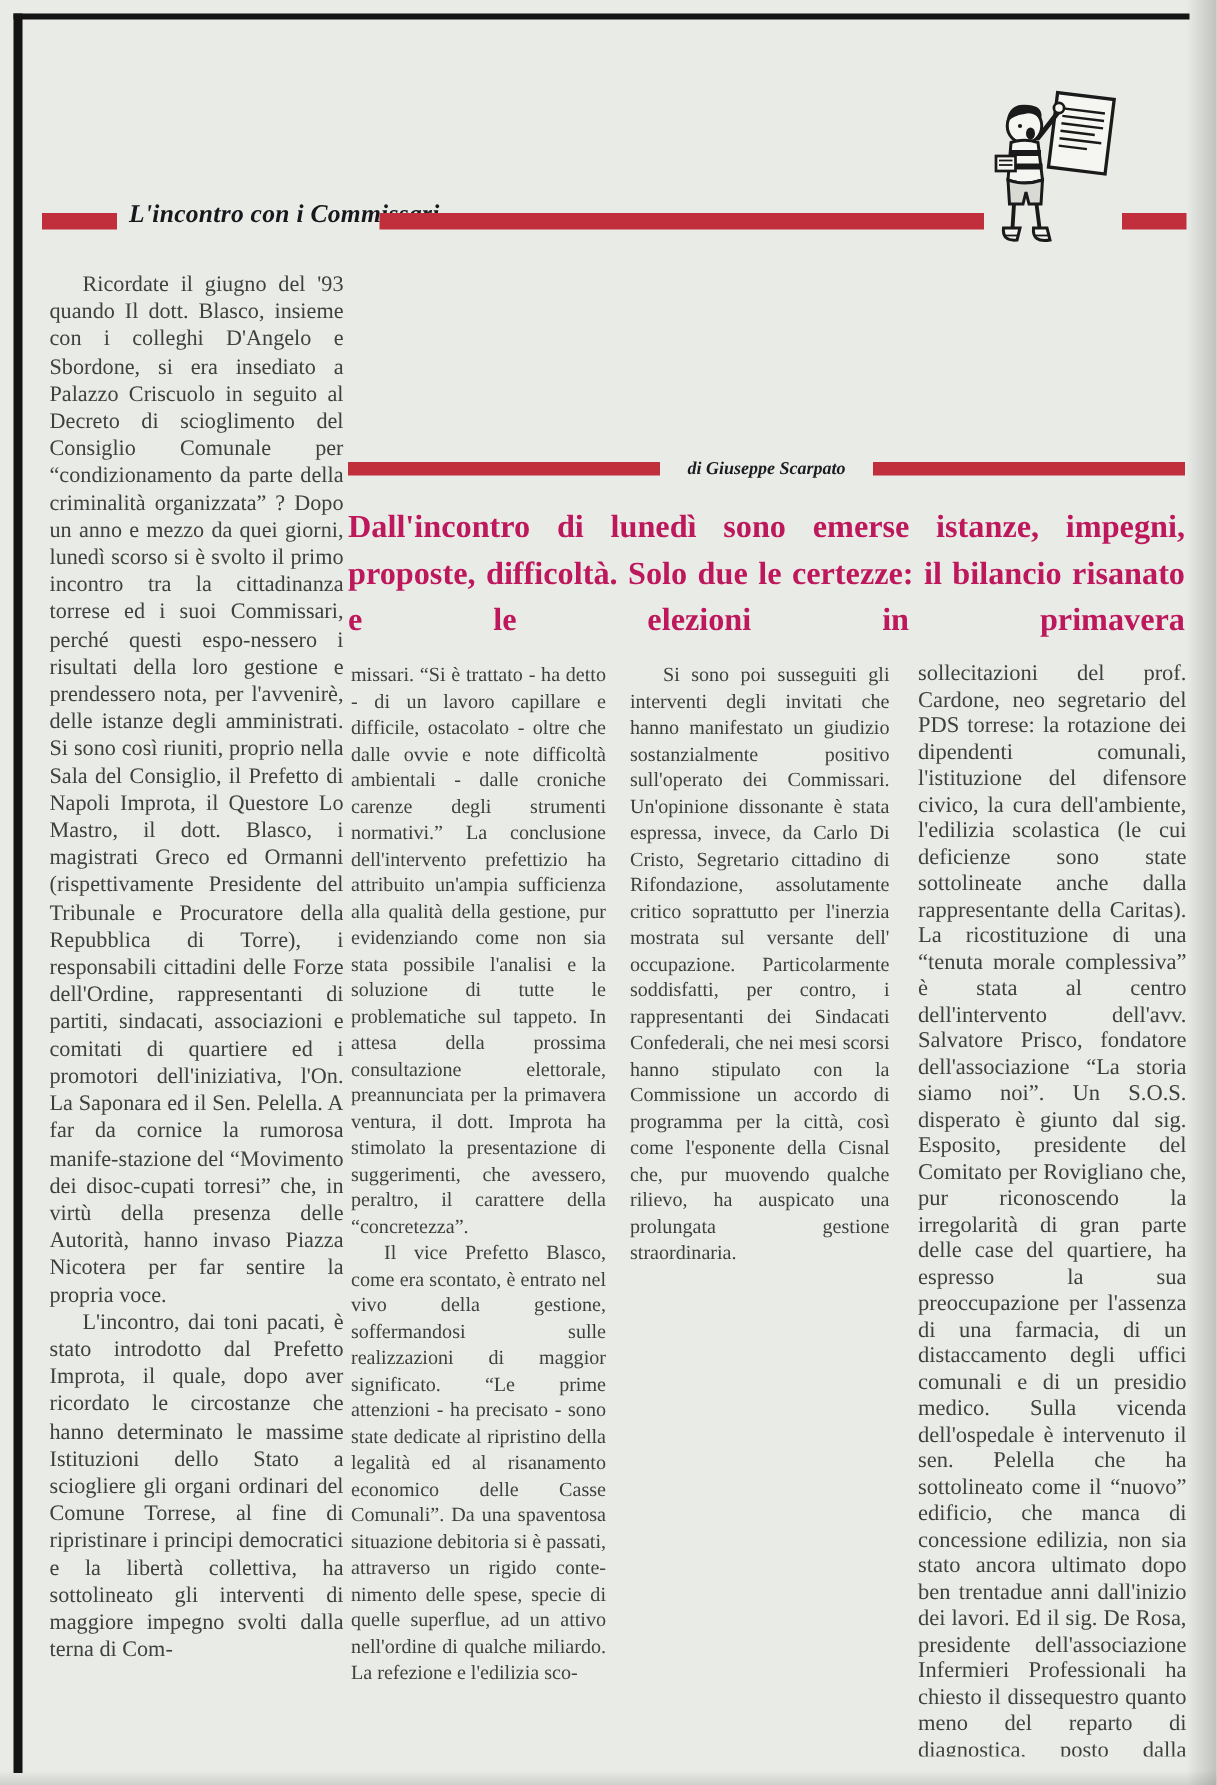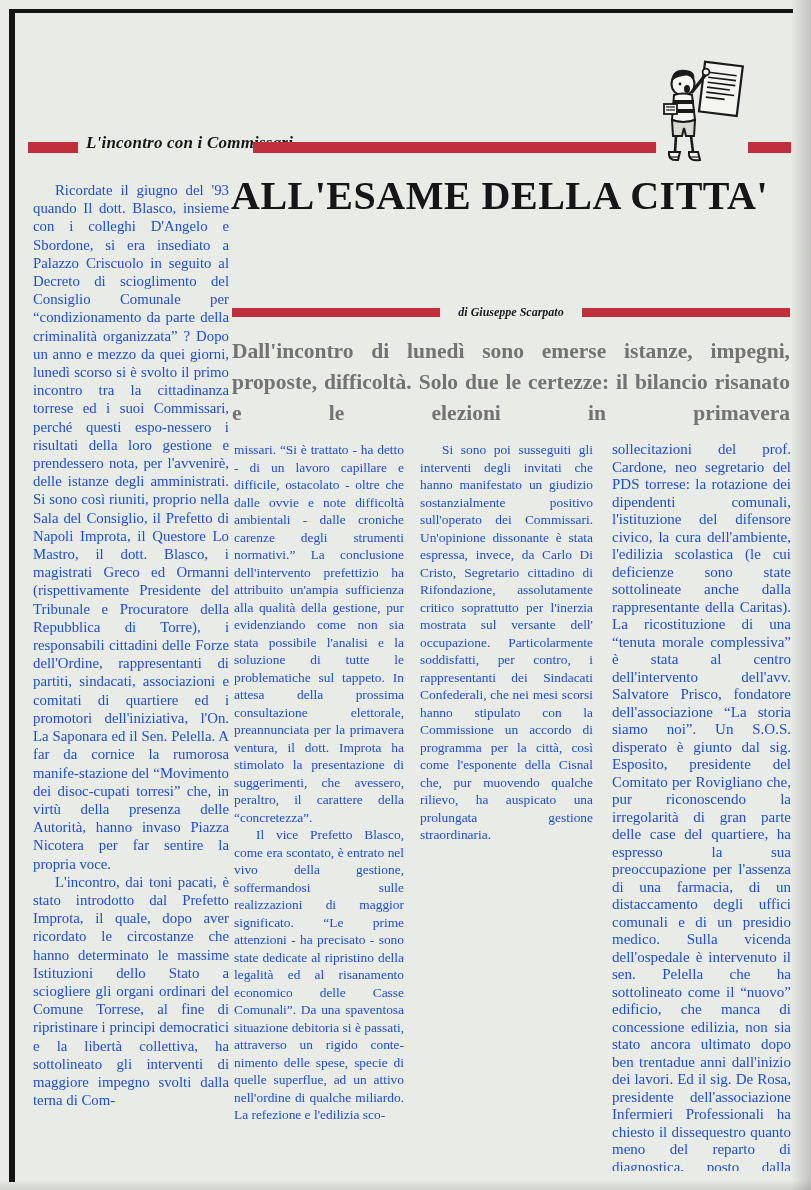--- a/index.html
+++ b/index.html
@@ -51,26 +51,26 @@
     display:flex;align-items:center;gap:14px;
   }
   .byline-bar{flex:1;height:9px;background:#c12f3c;}
   .byline-text{
     font-style:italic;font-weight:bold;font-size:12px;color:#1b1b20;
     white-space:nowrap;padding:0 4px;
   }
 
   .lede{
     position:absolute;left:232px;top:336px;width:558px;
-    font-weight:bold;font-size:21.5px;line-height:31px;color:#737373;
+    font-weight:bold;font-size:21.5px;line-height:31px;color:#be185d;
     text-align:justify;text-align-last:justify;
   }
 
   .col{
-    position:absolute;color:#1d4ed8;
+    position:absolute;color:#404040;
     text-align:justify;overflow:hidden;
   }
   .col p{margin:0;padding:0;}
   .para{text-indent:22px;}
   .cont{text-indent:0;}
   .col1{left:33px;top:181px;width:196px;height:985px;font-size:14.8px;line-height:18.2px;}
   .col2{left:234px;top:441px;width:170px;height:730px;font-size:13.4px;line-height:17.5px;font-family:Liberation Serif, serif;}
   .col3{left:420px;top:441px;width:173px;height:730px;font-size:13.4px;line-height:17.5px;}
   .col4{left:612px;top:441px;width:179px;height:730px;font-size:15px;line-height:17.5px;}
 </style>
@@ -121,21 +121,20 @@
       <path d="M35 78 L37 94" stroke="#1a1a1a" stroke-width="2.6"></path>
 
       <path d="M13 94 Q12 103 22 102 L24 94 Z" fill="#f5f6f2" stroke="#1a1a1a" stroke-width="2"></path>
       <path d="M33 94 Q32 104 44 102 L42 94 Z" fill="#f5f6f2" stroke="#1a1a1a" stroke-width="2"></path>
       <line x1="14" y1="99" x2="22" y2="99" stroke="#1a1a1a" stroke-width="1.2"></line>
       <line x1="34" y1="99" x2="43" y2="99" stroke="#1a1a1a" stroke-width="1.2"></line>
     </svg>
   </div>
 
   <div class="headline">
-    <div>ALL'ESAME DELLA CITTA'</div>
   </div>
 
   <div class="byline-row">
     <div class="byline-bar"></div>
     <div class="byline-text">di Giuseppe Scarpato</div>
     <div class="byline-bar"></div>
   </div>
 
   <div class="lede">Dall'incontro di lunedì sono emerse istanze, impegni, proposte, difficoltà. Solo due le certezze: il bilancio risanato e le elezioni in primavera</div>
 

